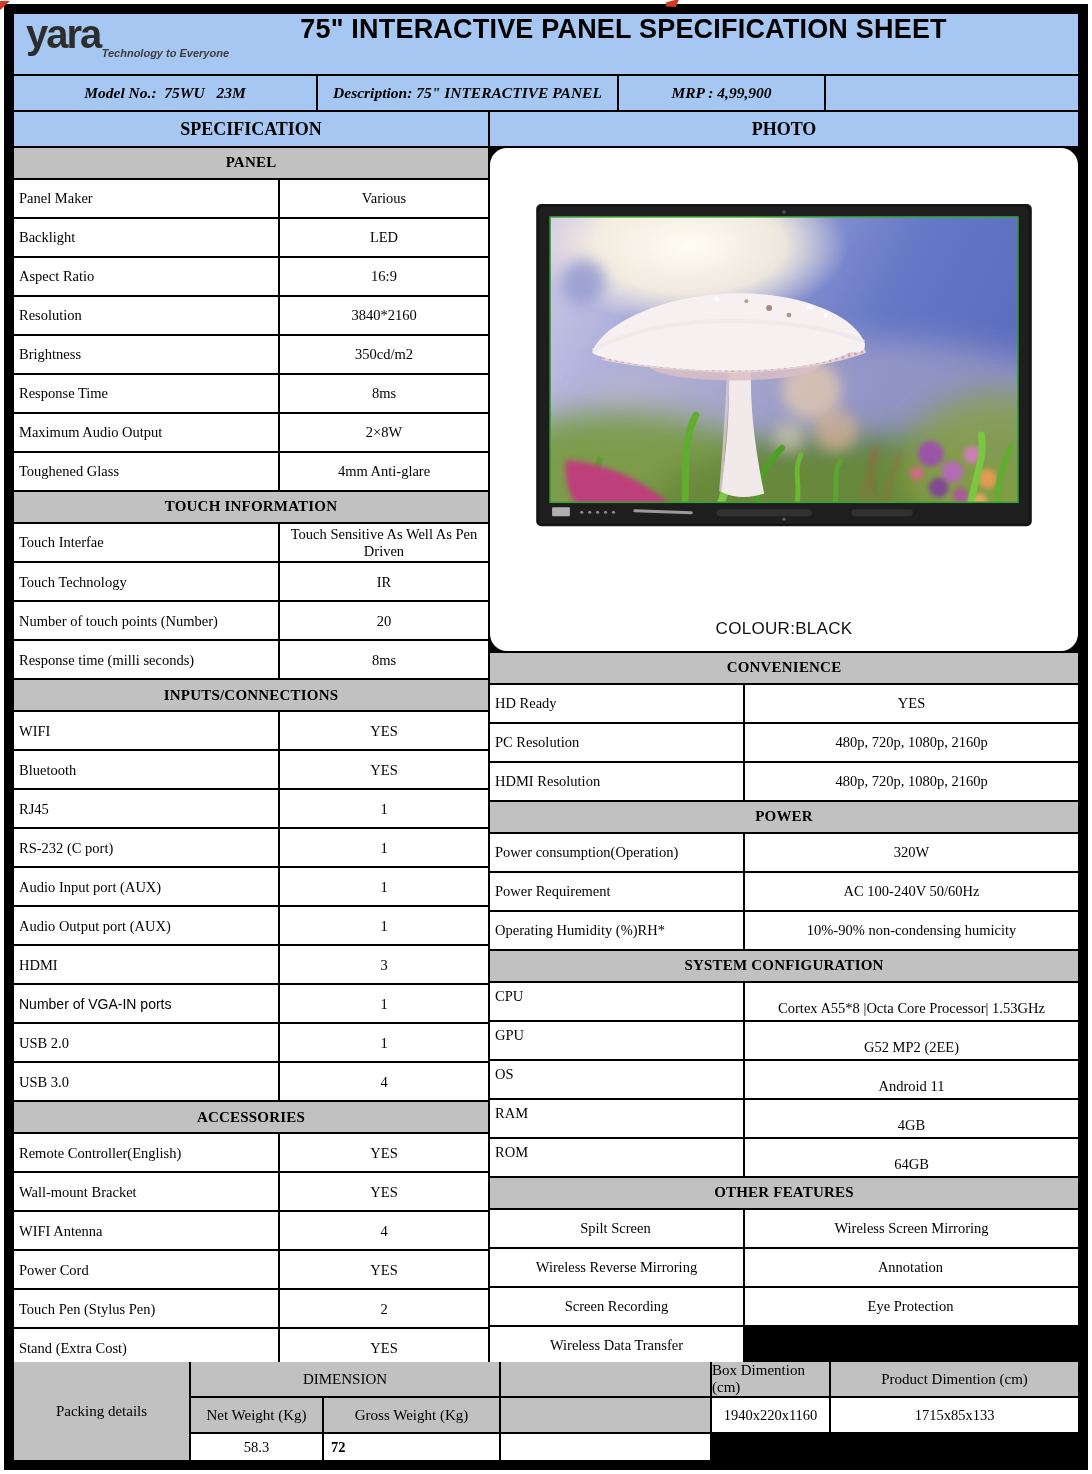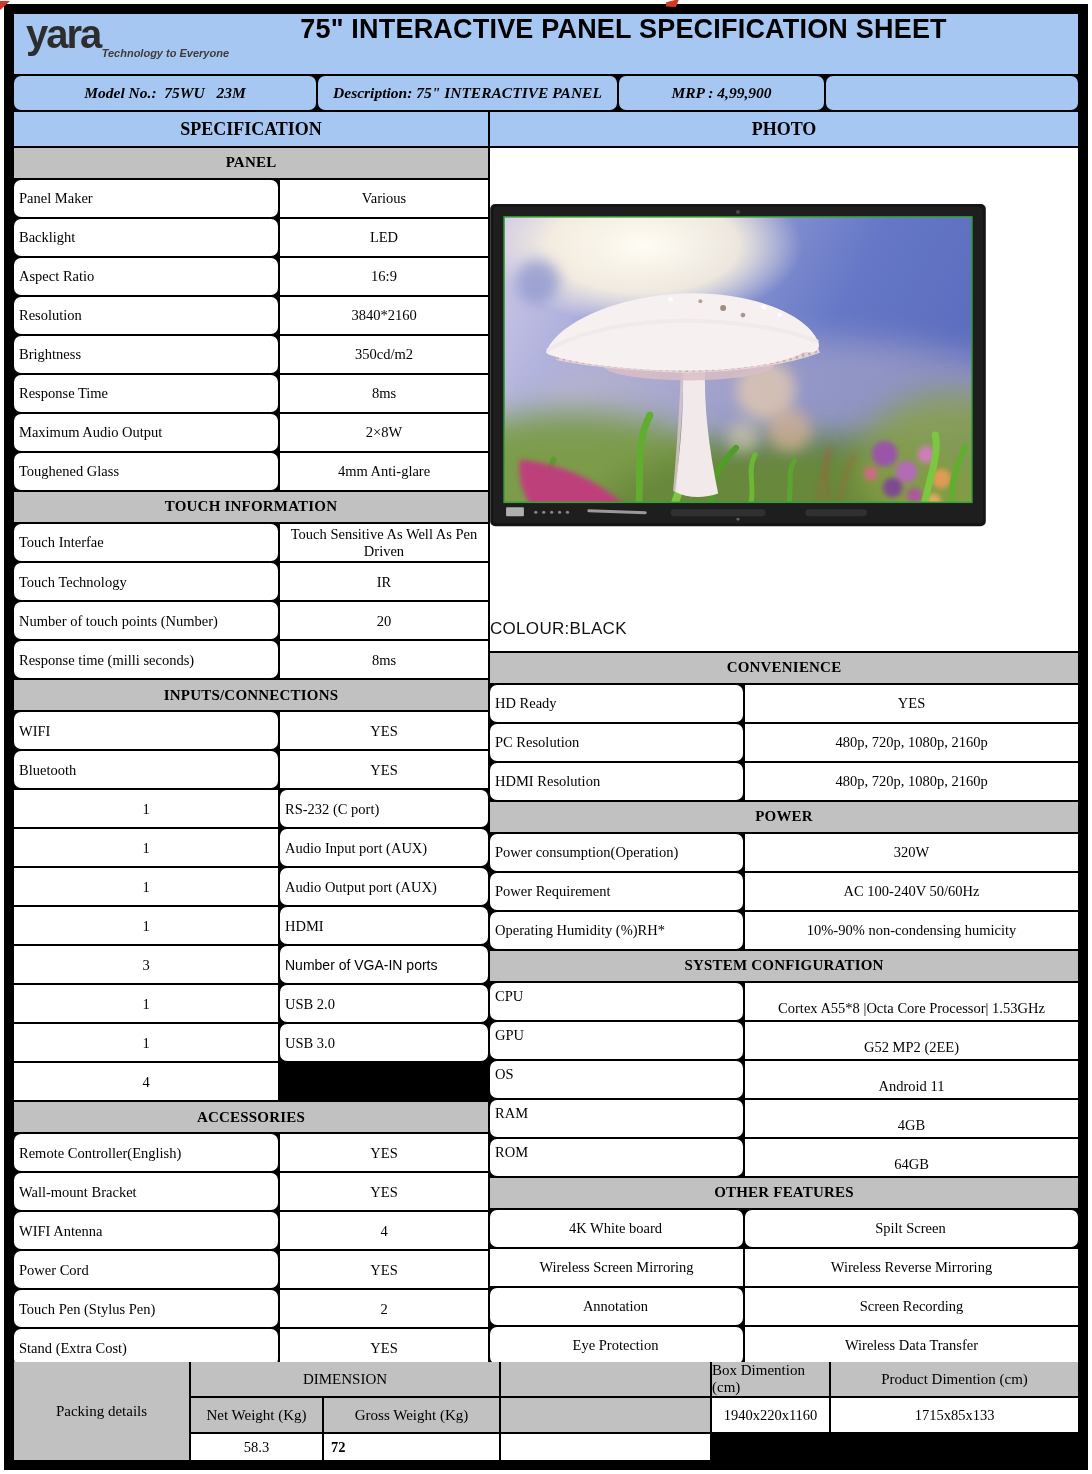--- a/index.html
+++ b/index.html
@@ -45,21 +45,21 @@
     font-family:"Liberation Sans","DejaVu Sans",sans-serif;
     font-weight:bold; font-size:27px; letter-spacing:0.2px;
   }
   
   .meta-row {
     flex:0 0 34px; display:grid; gap:2px; background:#000;
     grid-template-columns:302px 299px 205px 1fr;
   }
   .meta-cell {
     background:var(--blue); display:flex; align-items:center; justify-content:center;
-    font-weight:bold; font-style:italic; font-size:15.5px; white-space:pre;border-radius:7px;
+    font-weight:bold; font-style:italic; font-size:15.5px; white-space:pre;
   }
   
   .colhdr-row {
     flex:0 0 34px; display:grid; gap:2px; background:#000;
     grid-template-columns:474px 1fr;
   }
   .colhdr-cell {
     background:var(--blue); display:flex; align-items:center; justify-content:center;
     font-weight:bold; font-size:18px;
   }
@@ -70,30 +70,30 @@
   }
   .tbl { display:grid; gap:2px; background:#000; align-content:start; }
   .tbl-left  { grid-template-columns:264px 1fr; }
   .tbl-right { grid-template-columns:253px 1fr; }
   .gcell { background:#fff; font-size:14.5px; line-height:1.15; }
   .hdr {
     grid-column:1 / -1; height:30px; background:var(--gray);
     display:flex; align-items:center; justify-content:center;
     font-weight:bold; font-size:15px; letter-spacing:0.2px;
   }
-  .lbl { min-height:37px; display:flex; align-items:center; padding:2px 4px 2px 5px;border-radius:7px; }
+  .lbl { min-height:37px; display:flex; align-items:center; padding:2px 4px 2px 5px; }
   .val { min-height:37px; display:flex; align-items:center; justify-content:center; text-align:center; padding:2px 6px; }
   .sans { font-family:"Liberation Sans","DejaVu Sans",sans-serif; font-size:14px; }
   .ltop { align-items:flex-start; padding-top:5px; }
   .vbottom { align-items:flex-end; padding-bottom:3px; }
   .lcenter { justify-content:center; padding-left:2px; }
   
   .photo-cell {
     grid-column:1 / -1; height:503px; background:#fff;
-    display:flex; flex-direction:column; align-items:flex-start;
+    display:flex; flex-direction:column; align-items:center;border-radius:17px;
   }
   .panel-svg { margin-top:56px; flex:0 0 auto; }
   .colour-label {
     margin-top:auto; margin-bottom:12px;
     font-family:"Liberation Sans","DejaVu Sans",sans-serif;
     font-size:17px; color:#111; letter-spacing:0.3px;
   }
   
   .packing {
     flex:0 0 auto; display:grid; gap:2px; background:#000;
@@ -161,20 +161,21 @@
           <div class="gcell val">IR</div>
           <div class="gcell lbl">Number of touch points (Number)</div>
           <div class="gcell val">20</div>
           <div class="gcell lbl">Response time (milli seconds)</div>
           <div class="gcell val">8ms</div>
           <div class="gcell hdr">INPUTS/CONNECTIONS</div>
           <div class="gcell lbl">WIFI</div>
           <div class="gcell val">YES</div>
           <div class="gcell lbl">Bluetooth</div>
           <div class="gcell val">YES</div>
+          <div class="gcell lbl">RJ45</div>
           <div class="gcell val">1</div>
           <div class="gcell lbl">RS-232 (C port)</div>
           <div class="gcell val">1</div>
           <div class="gcell lbl">Audio Input port (AUX)</div>
           <div class="gcell val">1</div>
           <div class="gcell lbl">Audio Output port (AUX)</div>
           <div class="gcell val">1</div>
           <div class="gcell lbl">HDMI</div>
           <div class="gcell val">3</div>
           <div class="gcell lbl sans">Number of VGA-IN ports</div>
@@ -323,21 +324,20 @@
           <div class="gcell val vbottom">Cortex A55*8 |Octa Core Processor| 1.53GHz</div>
           <div class="gcell lbl ltop">GPU</div>
           <div class="gcell val vbottom">G52 MP2 (2EE)</div>
           <div class="gcell lbl ltop">OS</div>
           <div class="gcell val vbottom">Android 11</div>
           <div class="gcell lbl ltop">RAM</div>
           <div class="gcell val vbottom">4GB</div>
           <div class="gcell lbl ltop">ROM</div>
           <div class="gcell val vbottom">64GB</div>
           <div class="gcell hdr">OTHER FEATURES</div>
-          <div class="gcell lbl lcenter">4K White board</div>
           <div class="gcell lbl lcenter">Spilt Screen</div>
           <div class="gcell val">Wireless Screen Mirroring</div>
           <div class="gcell val">Wireless Reverse Mirroring</div>
           <div class="gcell lbl lcenter">Annotation</div>
           <div class="gcell val">Screen Recording</div>
           <div class="gcell lbl lcenter">Eye Protection</div>
           <div class="gcell val">Wireless Data Transfer</div>
         </div>
     </div>
 

